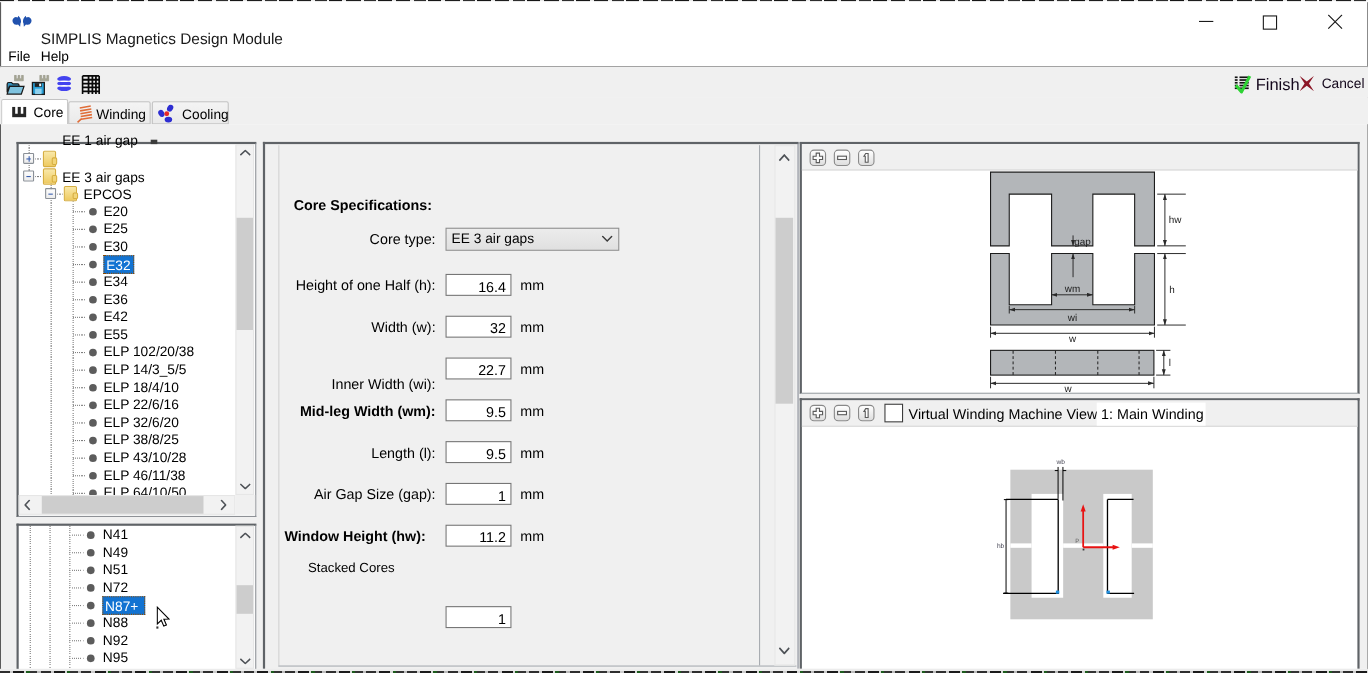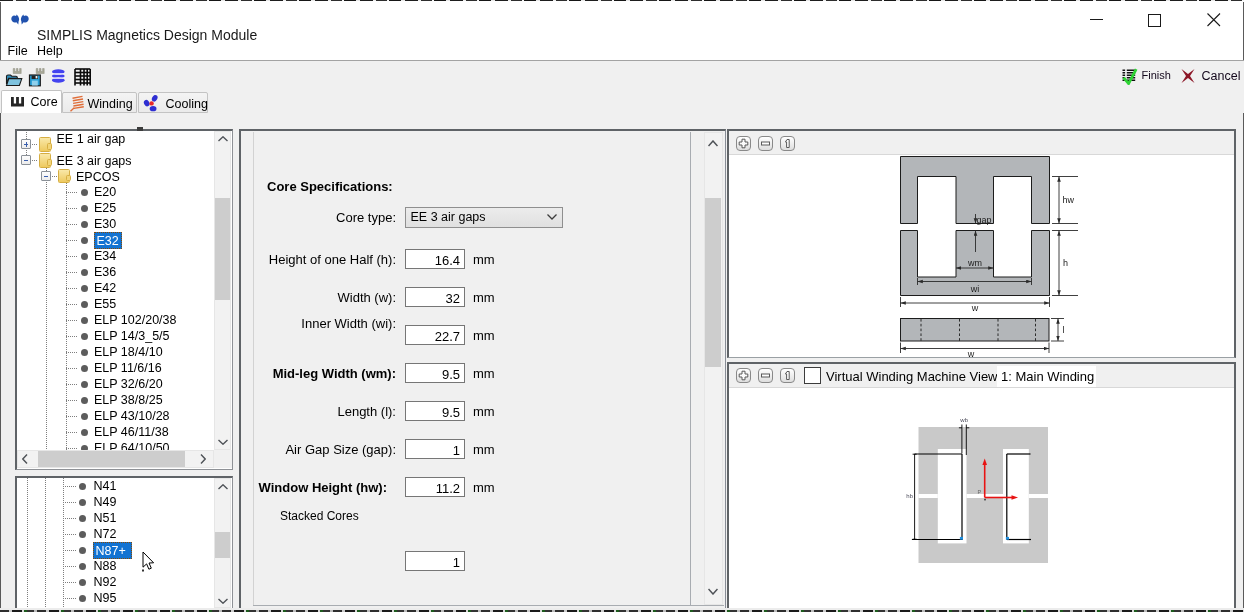--- a/index.html
+++ b/index.html
@@ -84,21 +84,21 @@
       <rect x="0.5" y="10" width="2.6" height="1.5"></rect>
       <rect x="0.5" y="12.5" width="2.6" height="1.5"></rect>
   <rect x="4.8" y="2.5" width="8.4" height="1.5"></rect>
       <rect x="4.8" y="5" width="8.4" height="1.5"></rect>
       <rect x="4.8" y="7.5" width="8.4" height="1.5"></rect>
       <rect x="4.8" y="10" width="8.4" height="1.5"></rect>
       <rect x="4.8" y="12.5" width="8.4" height="1.5"></rect>
  </g>
  <path d="M1.6 10.6 L6.6 16.6 L14.2 2.2" stroke="#2ed334" stroke-width="2.8" fill="none"></path>
 </svg>
-<div class="t" style="left:1141.5px;top:69px;font-size:11px;color:#14081c;">Finish</div>
+<div class="t" style="left:1141.5px;top:69px;font-size:15px;color:#14081c;">Finish</div>
 <svg class="a" style="left:1180.5px;top:69px;" width="14" height="14" viewBox="0 0 14 14">
  <path d="M0.5 0 L7 5 L13.5 0 L9 7 L13.5 14 L7 9 L0.5 14 L5 7 Z" fill="#8c1626"></path>
 </svg>
 <div class="t" style="left:1201.5px;top:69px;font-size:12.5px;color:#14081c;">Cancel</div>
 
 <div class="a" style="left:0;top:89px;width:1244px;height:24px;background:#f0f0f0;"></div>
 <div class="a" style="left:61.5px;top:92px;width:75.5px;height:21px;box-sizing:border-box;background:linear-gradient(#f4f4f4,#eaeaea);border:1px solid #c3c3c3;border-radius:2px 2px 0 0;"></div>
 <div class="a" style="left:137.5px;top:92px;width:70.5px;height:21px;box-sizing:border-box;background:linear-gradient(#f4f4f4,#eaeaea);border:1px solid #c3c3c3;border-radius:2px 2px 0 0;"></div>
 <div class="a" style="left:0.5px;top:90px;width:61px;height:23px;box-sizing:border-box;background:#fff;border:1px solid #c3c3c3;border-bottom:none;border-radius:2px 2px 0 0;"></div>
 <svg class="a" style="left:10.5px;top:96.5px;" width="13" height="10" viewBox="0 0 13 10">
@@ -134,21 +134,21 @@
 <div class="dotv" style="left:66px;top:183px;height:267px;"></div>
 <div class="a" style="left:136.5px;top:127px;width:6px;height:4px;background:#3c3c3c;"></div>
 <div class="doth" style="left:32px;top:144px;width:6px;"></div>
 <div class="ebox plus" style="left:21px;top:139px;">
     <i></i>
     <b></b>
   </div>
 <div class="fold" style="left:39px;top:136.5px;height:15px;">
     <i></i>
   </div>
-<div class="t" style="left:56.5px;top:132px;">EE 1 air gap</div>
+<div class="t" style="left:56.5px;top:121px;">EE 1 air gap</div>
 <div class="doth" style="left:32px;top:160px;width:6px;"></div>
 <div class="ebox" style="left:21px;top:155px;">
     <i></i>
   </div>
 <div class="fold" style="left:39px;top:152.5px;height:15px;">
     <i></i>
   </div>
 <div class="t" style="left:56.5px;top:153.5px;">EE 3 air gaps</div>
 <div class="doth" style="left:52px;top:176px;width:5px;"></div>
 <div class="ebox" style="left:41px;top:171px;">
@@ -185,21 +185,21 @@
 <div class="bullet" style="left:80.5px;top:316.5px;"></div>
 <div class="t" style="left:94px;top:313px;">ELP 102/20/38</div>
 <div class="doth" style="left:66px;top:336px;width:12px;"></div>
 <div class="bullet" style="left:80.5px;top:332.5px;"></div>
 <div class="t" style="left:94px;top:329px;">ELP 14/3_5/5</div>
 <div class="doth" style="left:66px;top:352px;width:12px;"></div>
 <div class="bullet" style="left:80.5px;top:348.5px;"></div>
 <div class="t" style="left:94px;top:345px;">ELP 18/4/10</div>
 <div class="doth" style="left:66px;top:368px;width:12px;"></div>
 <div class="bullet" style="left:80.5px;top:364.5px;"></div>
-<div class="t" style="left:94px;top:361px;">ELP 11/6/16</div>
+<div class="t" style="left:94px;top:361px;">ELP 22/6/16</div>
 <div class="doth" style="left:66px;top:384px;width:12px;"></div>
 <div class="bullet" style="left:80.5px;top:380.5px;"></div>
 <div class="t" style="left:94px;top:377px;">ELP 32/6/20</div>
 <div class="doth" style="left:66px;top:400px;width:12px;"></div>
 <div class="bullet" style="left:80.5px;top:396.5px;"></div>
 <div class="t" style="left:94px;top:393px;">ELP 38/8/25</div>
 <div class="doth" style="left:66px;top:416px;width:12px;"></div>
 <div class="bullet" style="left:80.5px;top:412.5px;"></div>
 <div class="t" style="left:94px;top:409px;">ELP 43/10/28</div>
 <div class="doth" style="left:66px;top:432px;width:12px;"></div>
@@ -280,21 +280,21 @@
 <div class="t" style="left:410.5px;top:210px;font-size:12.5px;">EE 3 air gaps</div>
 <svg class="a" style="left:547px;top:214px;" width="10" height="6" viewBox="0 0 10 6">
     <path d="M0.5 0.5 L5 5 L9.5 0.5" stroke="#3c3c3c" stroke-width="1.3" fill="none"></path>
   </svg>
 <div class="lab" style="left:254px;top:251.5px;width:142px;">Height of one Half (h):</div>
 <div class="inp" style="left:405px;top:249px;width:60px;height:20px;">16.4</div>
 <div class="t" style="left:473px;top:251.5px;font-size:13px;">mm</div>
 <div class="lab" style="left:254px;top:289.5px;width:142px;">Width (w):</div>
 <div class="inp" style="left:405px;top:287px;width:60px;height:20px;">32</div>
 <div class="t" style="left:473px;top:289.5px;font-size:13px;">mm</div>
-<div class="lab" style="left:254px;top:316px;width:142px;">Inner Width (wi):</div>
+<div class="lab" style="left:254px;top:342px;width:142px;">Inner Width (wi):</div>
 <div class="inp" style="left:405px;top:325px;width:60px;height:20px;">22.7</div>
 <div class="t" style="left:473px;top:327.5px;font-size:13px;">mm</div>
 <div class="lab" style="left:254px;top:365.5px;width:142px;font-weight:bold;">Mid-leg Width (wm):</div>
 <div class="inp" style="left:405px;top:363px;width:60px;height:20px;">9.5</div>
 <div class="t" style="left:473px;top:365.5px;font-size:13px;">mm</div>
 <div class="lab" style="left:254px;top:403.5px;width:142px;">Length (l):</div>
 <div class="inp" style="left:405px;top:401px;width:60px;height:20px;">9.5</div>
 <div class="t" style="left:473px;top:403.5px;font-size:13px;">mm</div>
 <div class="lab" style="left:254px;top:441.5px;width:142px;">Air Gap Size (gap):</div>
 <div class="inp" style="left:405px;top:439px;width:60px;height:20px;">1</div>

